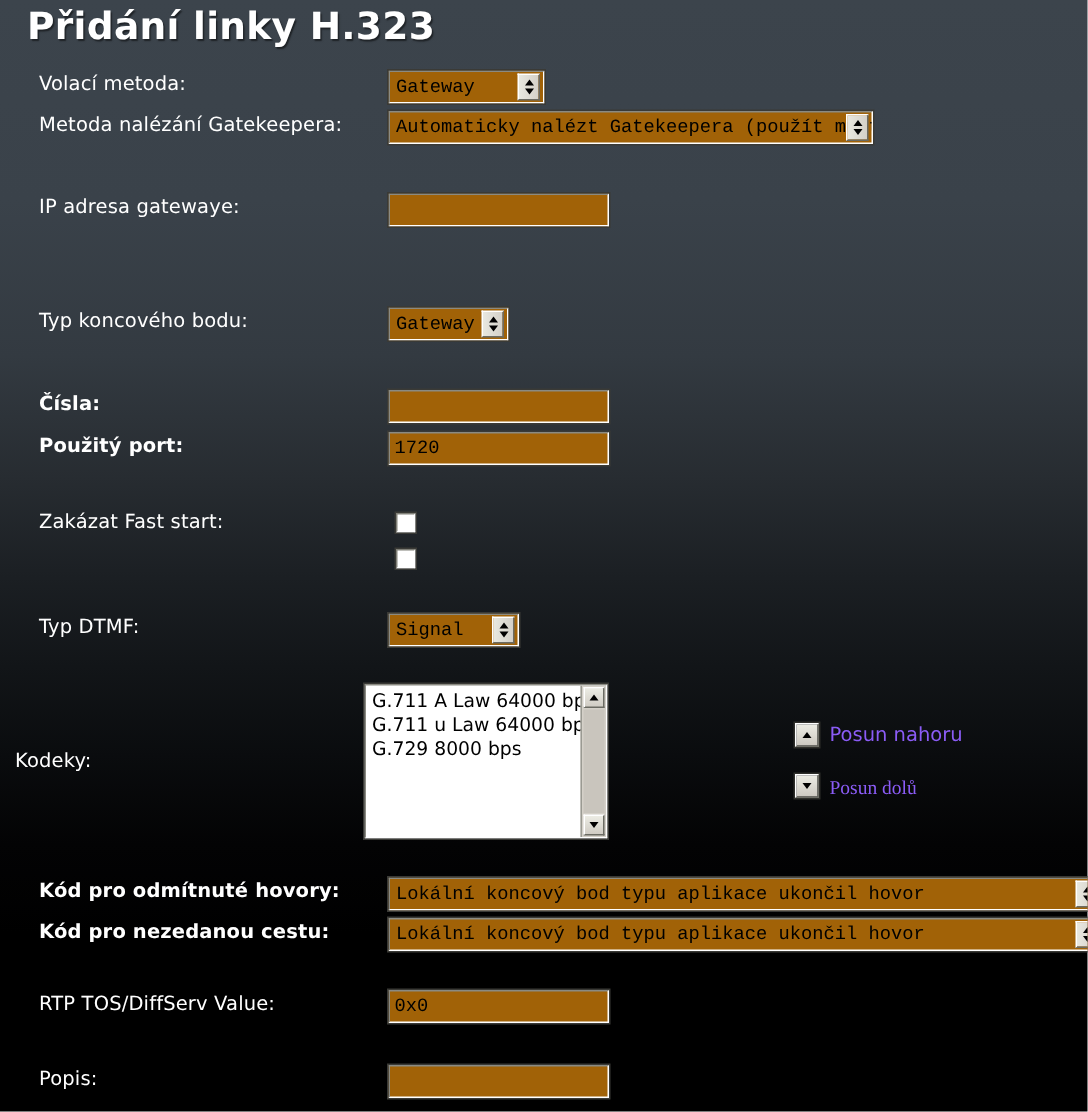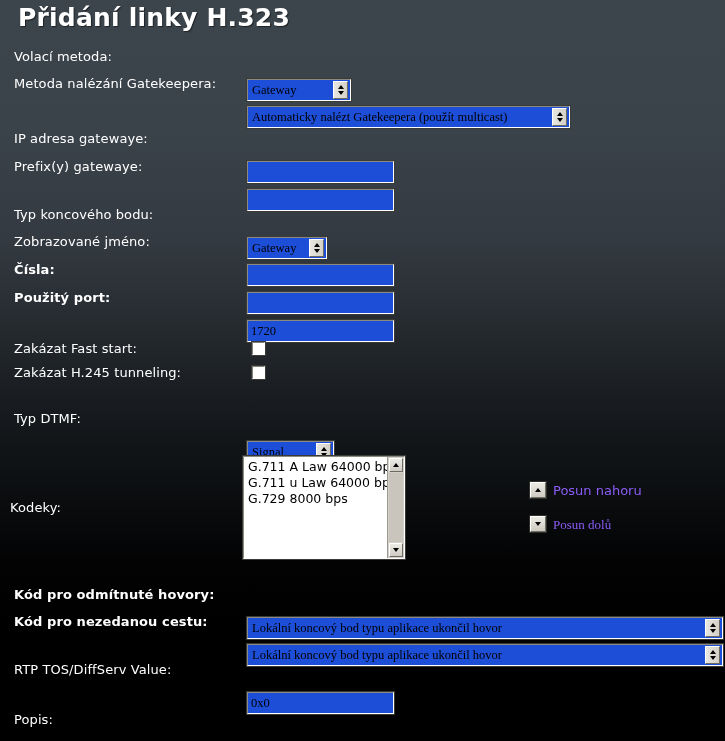--- a/index.html
+++ b/index.html
@@ -38,48 +38,47 @@
     font-weight: bold;
     letter-spacing: 0.2px;
     color: #ffffff;
     text-shadow: 1px 1px 1px rgba(0,0,0,0.5);
     white-space: nowrap;
   }
 
   
   .row {
     position: absolute;
-    left: 4px;
+    left: 16px;
     width: 604px;
     height: 24px;
   }
   .lbl {
     position: absolute;
     left: 10px;
     top: 0;
     height: 20px;
     line-height: 20px;
     font-size: 13px;
     color: #ffffff;
     white-space: nowrap;
     letter-spacing: 0.1px;
   }
   .lbl.bold { font-weight: bold; }
 
   
   .field {
     position: absolute;
-    background: #1d4ed8;
+    background: #a16207;
     border: 1px solid;
     border-color: #8a8a82 #ffffff #ffffff #8a8a82;
     outline: 1px solid #3a3a36;
-    font-family: Liberation Serif, serif;
+    font-family: Liberation Mono, monospace;
     font-size: 12.5px;
     color: #000000;
-    margin-top: 32px;
   }
   .textbox {
     height: 22px;
     line-height: 20px;
     padding: 0 3px;
     overflow: hidden;
     white-space: nowrap;
   }
 
   
@@ -221,58 +220,49 @@
       </span>
     </div>
   </div>
 
 
   <div class="row" style="top:129px;">
     <div class="lbl">IP adresa gatewaye:</div>
     <div class="field textbox" style="left:243px; top:0; width:147px;" placeholder=""></div>
   </div>
 
-  <div class="row" style="top:157px;">
-    <div class="lbl">Prefix(y) gatewaye:</div>
-    <div class="field textbox" style="left:243px; top:0; width:147px;" placeholder=""></div>
-  </div>
 
   <div class="row" style="top:205px;">
     <div class="lbl">Typ koncového bodu:</div>
     <div class="field combo" style="left:243px; top:0; width:80px;">
       <span>Gateway</span>
       <span class="spin">
         <span class="tri-up"></span>
         <span class="tri-dn"></span>
       </span>
     </div>
   </div>
 
-  <div class="row" style="top:232px;">
-    <div class="lbl">Zobrazované jméno:</div>
-    <div class="field textbox" style="left:243px; top:0; width:147px;" placeholder=""></div>
-  </div>
 
   <div class="row" style="top:260px;">
     <div class="lbl bold">Čísla:</div>
     <div class="field textbox" style="left:243px; top:0; width:147px;" placeholder=""></div>
   </div>
 
   <div class="row" style="top:288px;">
     <div class="lbl bold">Použitý port:</div>
     <div class="field textbox" style="left:243px; top:0; width:147px;" placeholder="">1720</div>
   </div>
 
   <div class="row" style="top:339px;">
     <div class="lbl">Zakázat Fast start:</div>
     <div class="checkbox" style="left:248px; top:3px;"></div>
   </div>
 
   <div class="row" style="top:363px;">
-    <div class="lbl">Zakázat H.245 tunneling:</div>
     <div class="checkbox" style="left:248px; top:3px;"></div>
   </div>
 
   <div class="row" style="top:409px;">
     <div class="lbl">Typ DTMF:</div>
     <div class="field combo" style="left:243px; top:0; width:87px;">
       <span>Signal</span>
       <span class="spin">
         <span class="tri-up"></span>
         <span class="tri-dn"></span>

